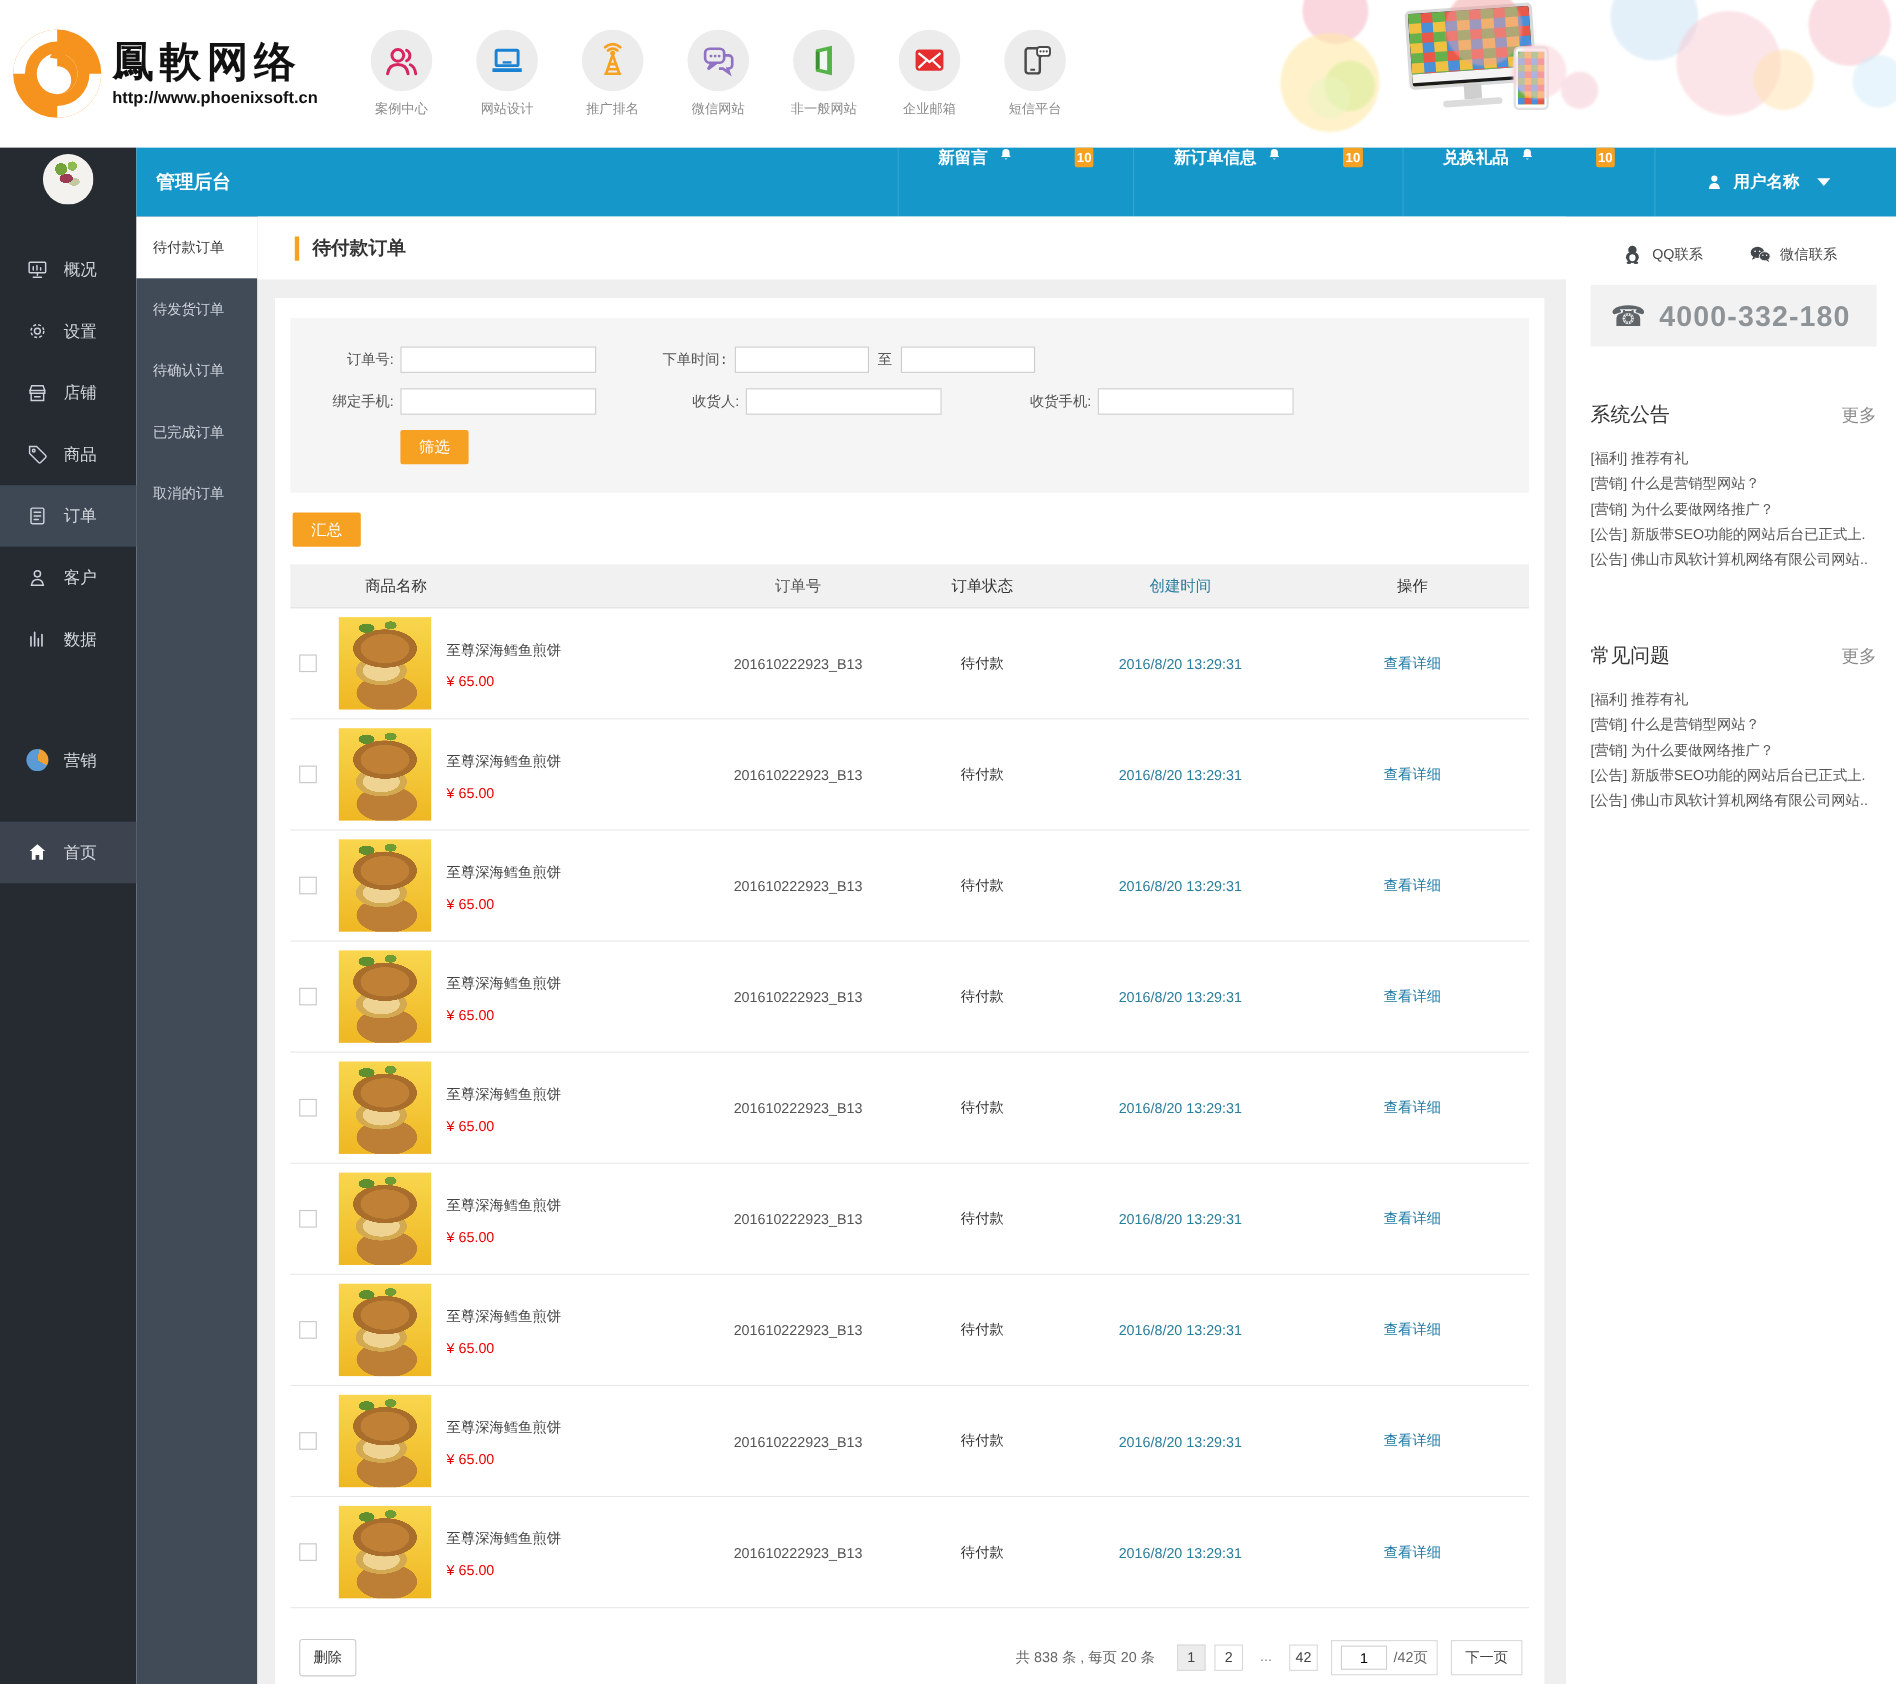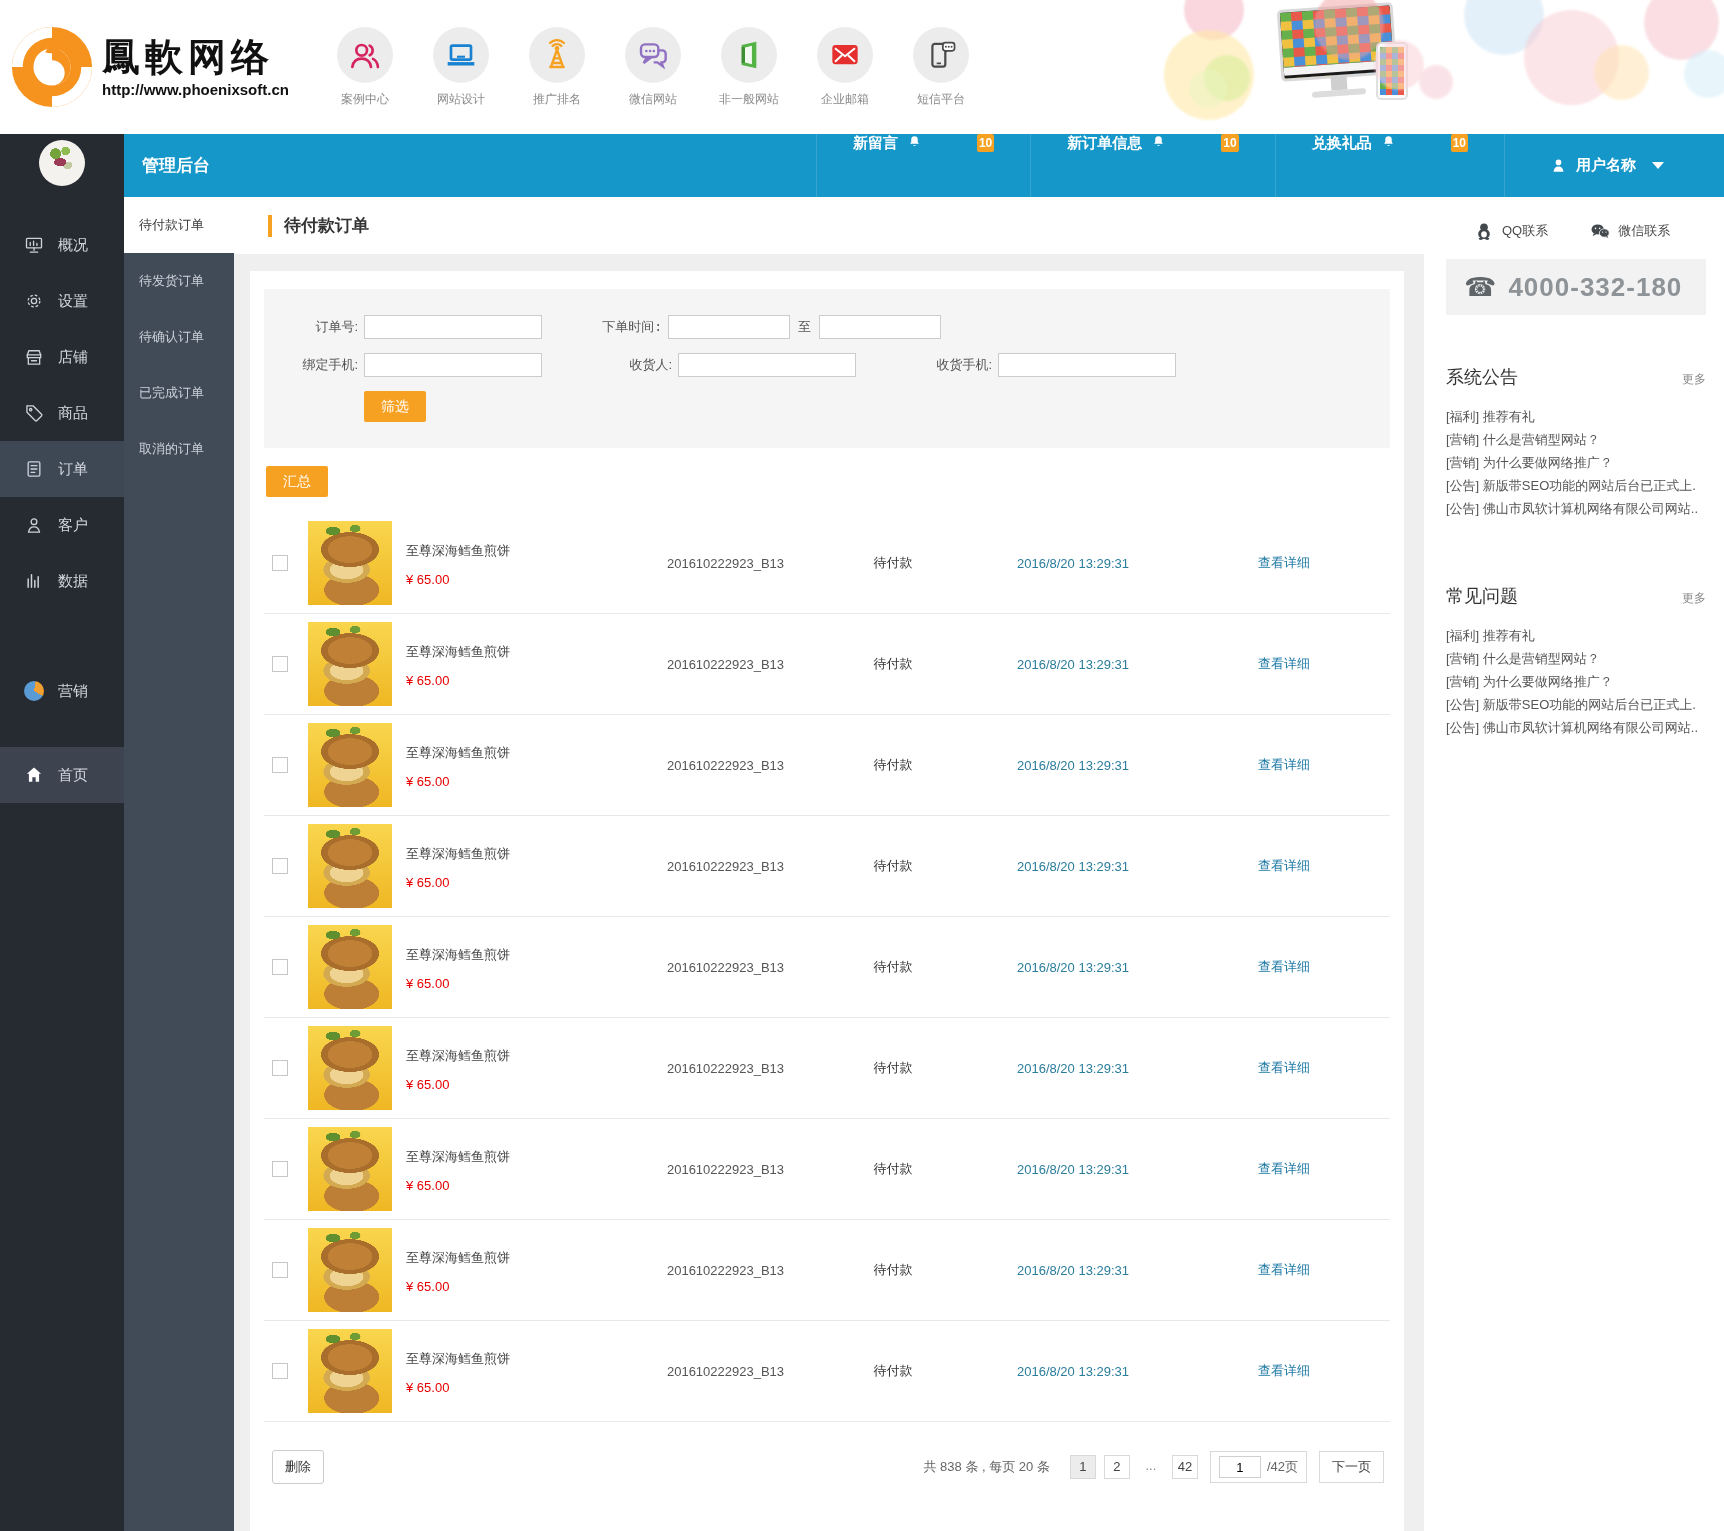--- a/index.html
+++ b/index.html
@@ -142,21 +142,21 @@
   .contact-item { display:flex; align-items:center; cursor:pointer; }
   .contact-item + .contact-item { margin-left:42px; }
   .contact-item svg { width:20px; height:20px; margin-right:8px; }
   .contact-label { font-size:13px; color:#4a4a4a; }
   .phone-box { margin-top:18px; background:#f2f2f2; height:56px; display:flex; align-items:center; padding-left:18px; }
   .phone-glyph { font-size:26px; color:#5f6569; margin-right:12px; line-height:1; }
   .phone-number { font-size:26px; font-weight:bold; color:#8e9398; letter-spacing:1px; }
   .side-section { margin-top:50px; }
   .side-head { display:flex; align-items:baseline; }
   .side-title { font-size:18px; color:#333; }
-  .more-link { margin-left:auto; font-size:12px; color:#8a8a8a; cursor:pointer; }
+  .more-link { margin-left:auto; font-size:16px; color:#8a8a8a; cursor:pointer; }
   .side-list { list-style:none; margin-top:16px; }
   .side-list li { font-size:13px; color:#555; line-height:23px; white-space:nowrap; overflow:hidden; width:252px; cursor:pointer; }
 </style>
 </head>
 <body>
 
 <header class="top-header">
   <div class="brand">
     <svg class="logo-svg" viewBox="0 0 90 90">
       <circle cx="45" cy="45" r="41" fill="#f6921e"></circle>
@@ -461,20 +461,28 @@
                 <span class="f-label ml60">收货人:</span>
                 <input class="f-input" style="">
                 <span class="f-label ml80">收货手机:</span>
                 <input class="f-input" style="">
               </div>
               <button class="btn-orange filter-submit">筛选</button>
             </div>
 
             <button class="btn-orange summary-btn">汇总</button>
 
+            <div class="thead">
+              <div class="cell c-check"></div>
+              <div class="cell c-prod">商品名称</div>
+              <div class="cell c-order">订单号</div>
+              <div class="cell c-status">订单状态</div>
+              <div class="cell c-created">创建时间</div>
+              <div class="cell c-action">操作</div>
+            </div>
             <div id="table-body">
   <div class="trow">
     <div class="cell c-check">
                     <span class="checkbox"></span>
                   </div>
     <div class="cell c-prod">
       <div class="prod-img"></div>
       <div class="prod-info">
         <div class="prod-name">至尊深海鳕鱼煎饼</div>
         <div class="prod-price">¥ 65.00</div>

